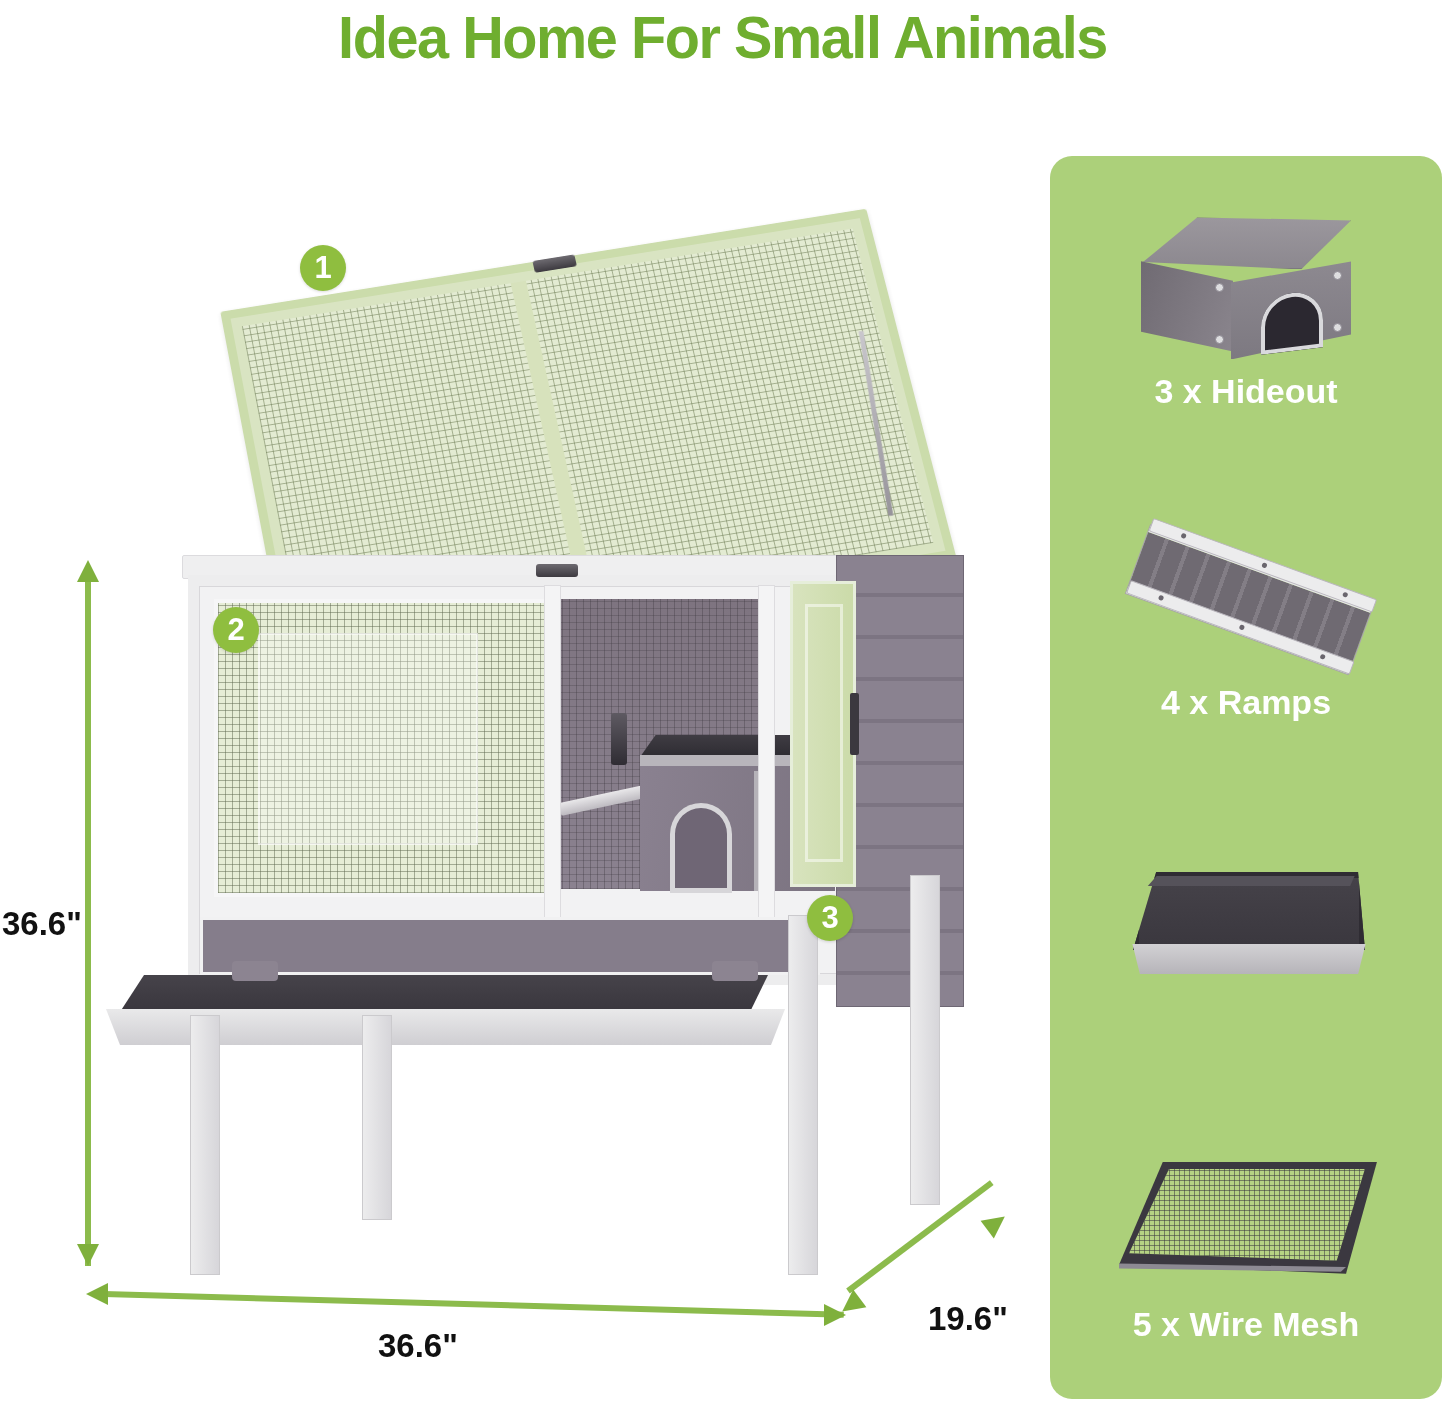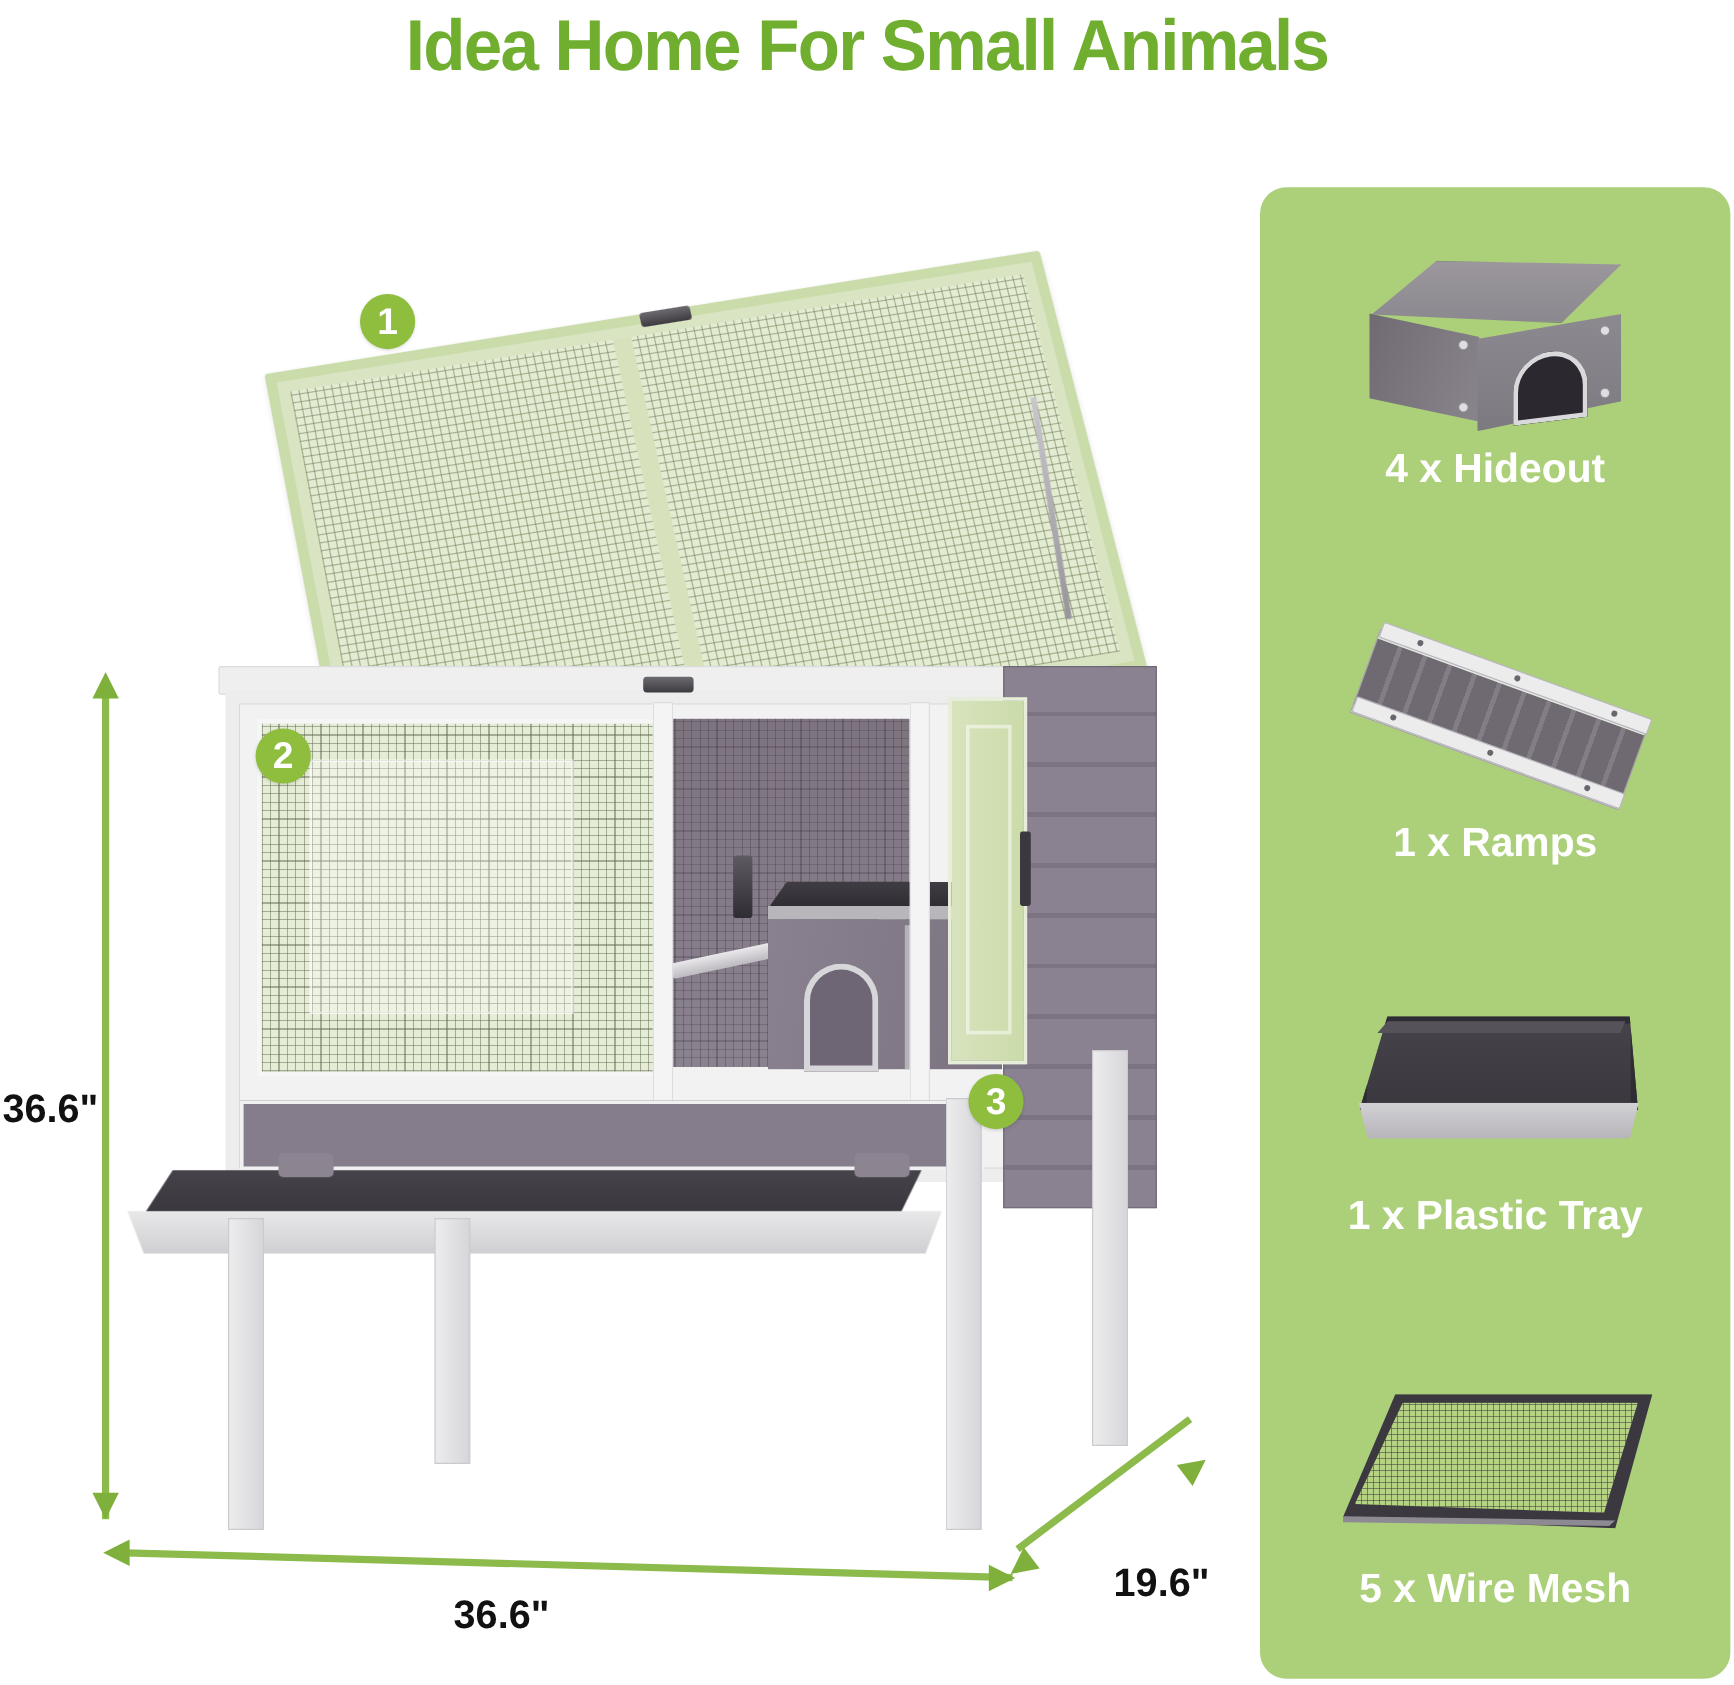--- a/index.html
+++ b/index.html
@@ -284,49 +284,48 @@
         <div class="hd-top"></div>
         <div class="hd-left"></div>
         <div class="hd-right"></div>
         <div class="hd-hole"></div>
         <div class="hd-screw" style="left:96px;top:66px"></div>
         <div class="hd-screw" style="left:96px;top:118px"></div>
         <div class="hd-screw" style="left:214px;top:54px"></div>
         <div class="hd-screw" style="left:214px;top:106px"></div>
       </div>
     </div>
-    <div class="acc-label">4 x Hideout</div>
+    <div class="acc-label">3 x Hideout</div>
   </div>
 
   <div class="acc-item">
     <div class="acc-art">
       <div class="ramp">
         <div class="ramp-body"></div>
         <div class="ramp-rail" style="top:26px"></div>
         <div class="ramp-rail" style="top:92px"></div>
         <div class="ramp-dot" style="left:32px;top:30px"></div>
         <div class="ramp-dot" style="left:118px;top:30px"></div>
         <div class="ramp-dot" style="left:204px;top:30px"></div>
         <div class="ramp-dot" style="left:32px;top:96px"></div>
         <div class="ramp-dot" style="left:118px;top:96px"></div>
         <div class="ramp-dot" style="left:204px;top:96px"></div>
       </div>
     </div>
-    <div class="acc-label">1 x Ramps</div>
+    <div class="acc-label">4 x Ramps</div>
   </div>
 
   <div class="acc-item">
     <div class="acc-art">
       <div class="tray">
         <div class="tray-inner"></div>
         <div class="tray-lip"></div>
         <div class="tray-front"></div>
       </div>
     </div>
-    <div class="acc-label">1 x Plastic Tray</div>
   </div>
 
   <div class="acc-item">
     <div class="acc-art">
       <div class="mesh">
         <div class="mesh-frame"></div>
         <div class="mesh-grid"></div>
         <div class="mesh-edge"></div>
       </div>
     </div>

